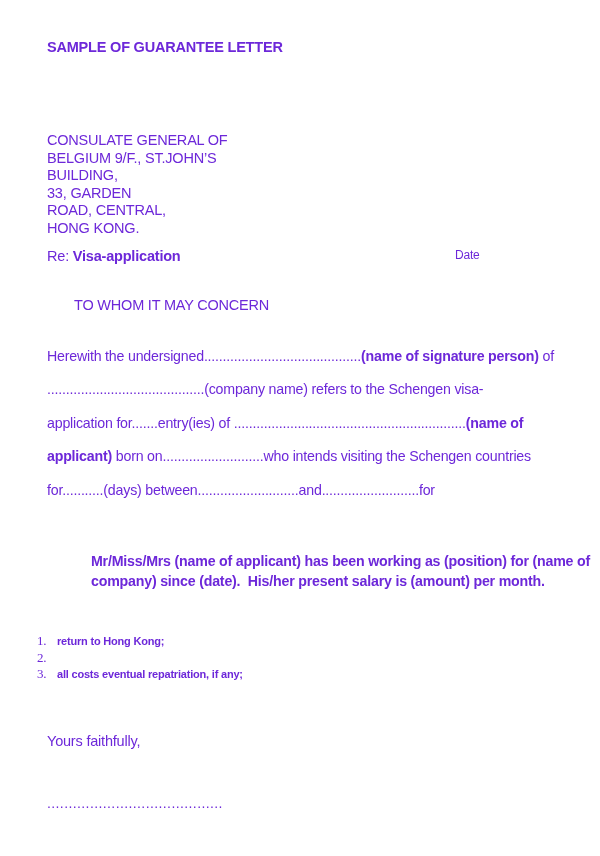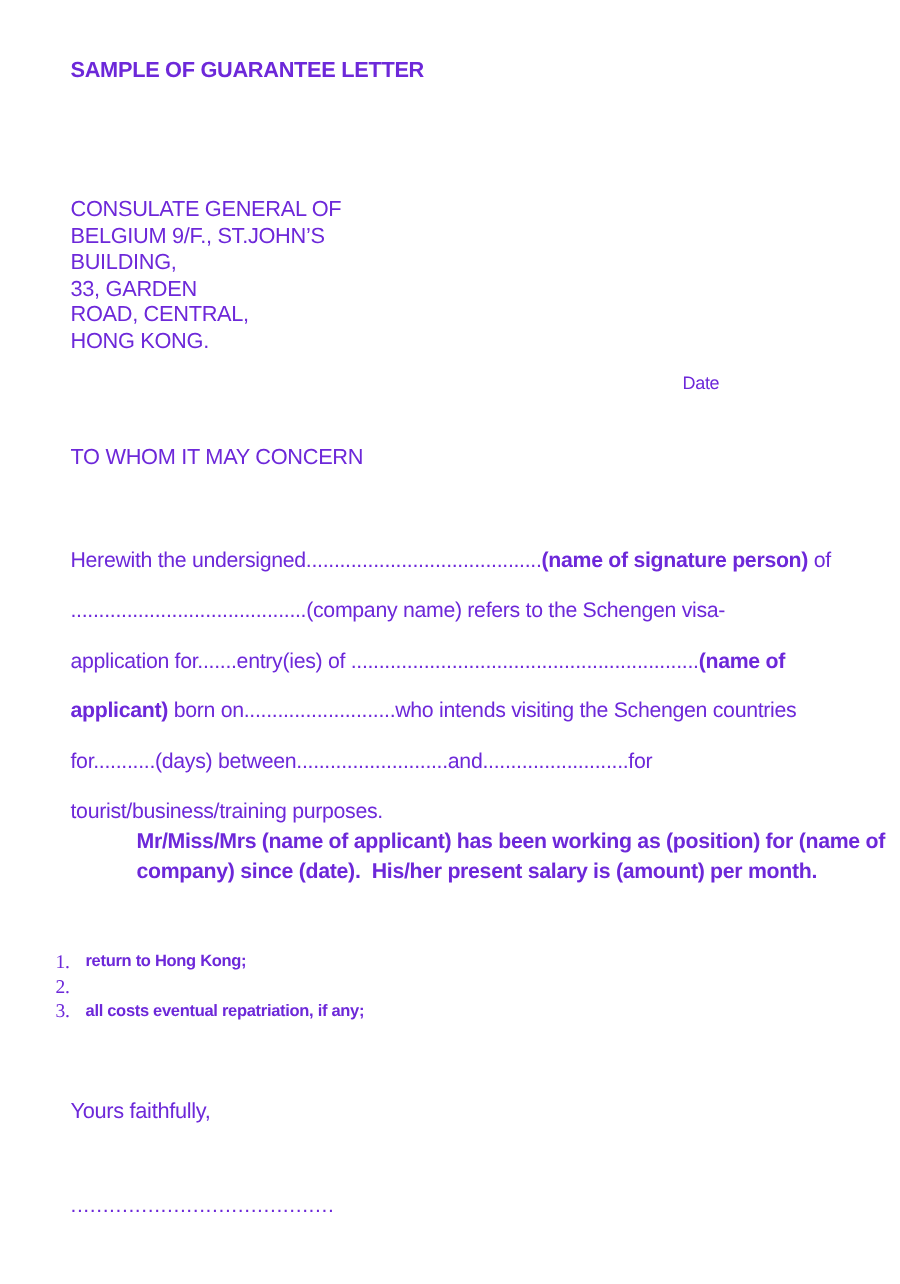--- a/index.html
+++ b/index.html
@@ -15,22 +15,22 @@
     overflow: hidden;
   }
   .abs { position: absolute; left: 47px; }
   .line { white-space: pre; }
   b { font-weight: bold; }
 
   .title { top: 38px; font-weight: bold; font-size: 14.5px; line-height: 18px; }
   .address { top: 132px; line-height: 17.6px; font-size: 14.5px; }
   .re-line { top: 248px; font-size: 14.5px; }
   .date-label { top: 248px; left: 455px; font-size: 12px; }
-  .salutation { top: 297px; font-size: 14.5px; }
-  .intro { top: 358px; line-height: 33.4px; font-size: 14.2px; }
+  .salutation { top: 297px; font-size: 14.5px; margin-left: 27px; }
+  .intro { top: 340px; line-height: 33.4px; font-size: 14.2px; }
   .employment { top: 552px; line-height: 19.5px; font-weight: bold; font-size: 14.2px; margin-left: 44px; }
   .declaration { top: 604px; line-height: 19.5px; font-weight: bold; font-size: 14.2px; }
   .resp-list { top: 633px; line-height: 16.6px; }
   .resp-item { display: flex; }
   .resp-num {
     width: 20px;
     margin-left: 37px;
     font-family: "Liberation Serif", serif;
     font-size: 13px;
     font-weight: normal;
@@ -52,32 +52,32 @@
 
   <div class="abs address">
       <div class="line">CONSULATE GENERAL OF</div>
       <div class="line">BELGIUM 9/F., ST.JOHN’S</div>
       <div class="line">BUILDING,</div>
       <div class="line">33, GARDEN</div>
       <div class="line">ROAD, CENTRAL,</div>
       <div class="line">HONG KONG.</div>
     </div>
 
+  <div class="abs re-line"><span>Re: </span><b>Visa-application</b></div>
 
   <div class="abs date-label">Date</div>
 
   <div class="abs salutation">TO WHOM IT MAY CONCERN</div>
 
   <div class="abs intro">
       <div class="line"><span>Herewith the undersigned..........................................</span><b>(name of signature person)</b><span> of</span></div>
       <div class="line"><span>..........................................(company name) refers to the Schengen visa-</span></div>
       <div class="line"><span>application for.......entry(ies) of ..............................................................</span><b>(name of</b></div>
       <div class="line"><b>applicant)</b><span> born on...........................who intends visiting the Schengen countries</span></div>
       <div class="line"><span>for...........(days) between...........................and..........................for</span></div>
-      <div class="line"><span>tourist/business/training purposes.</span></div>
     </div>
 
   <div class="abs employment">
       <div class="line">Mr/Miss/Mrs (name of applicant) has been working as (position) for (name of</div>
       <div class="line">company) since (date).  His/her present salary is (amount) per month.</div>
     </div>
 
 
   <div class="abs resp-list" style="left:0;">
       <div class="resp-item">

